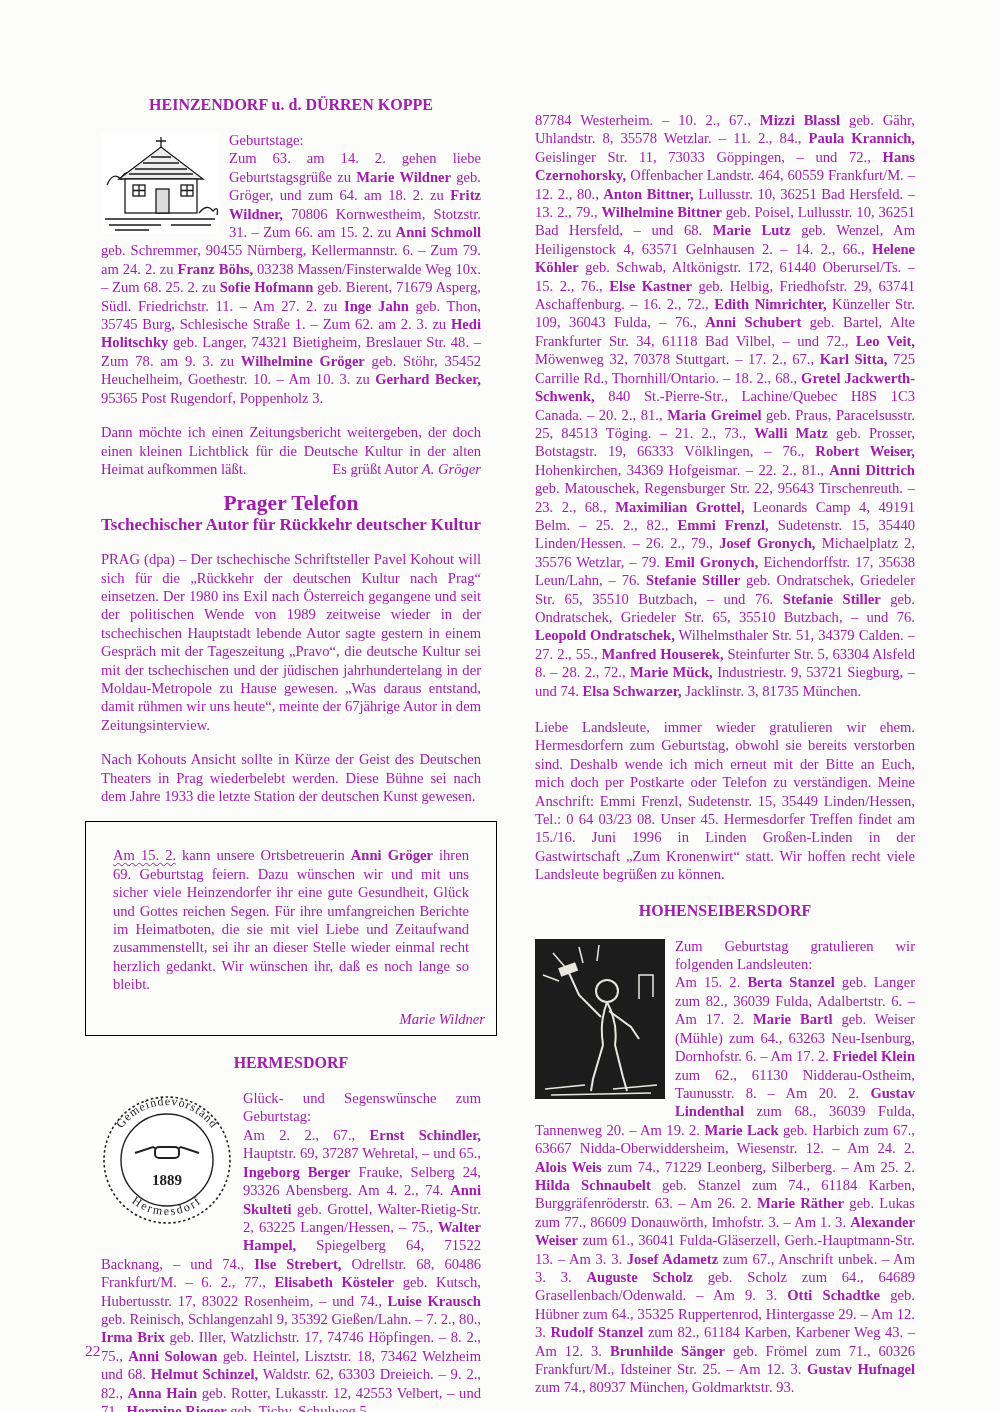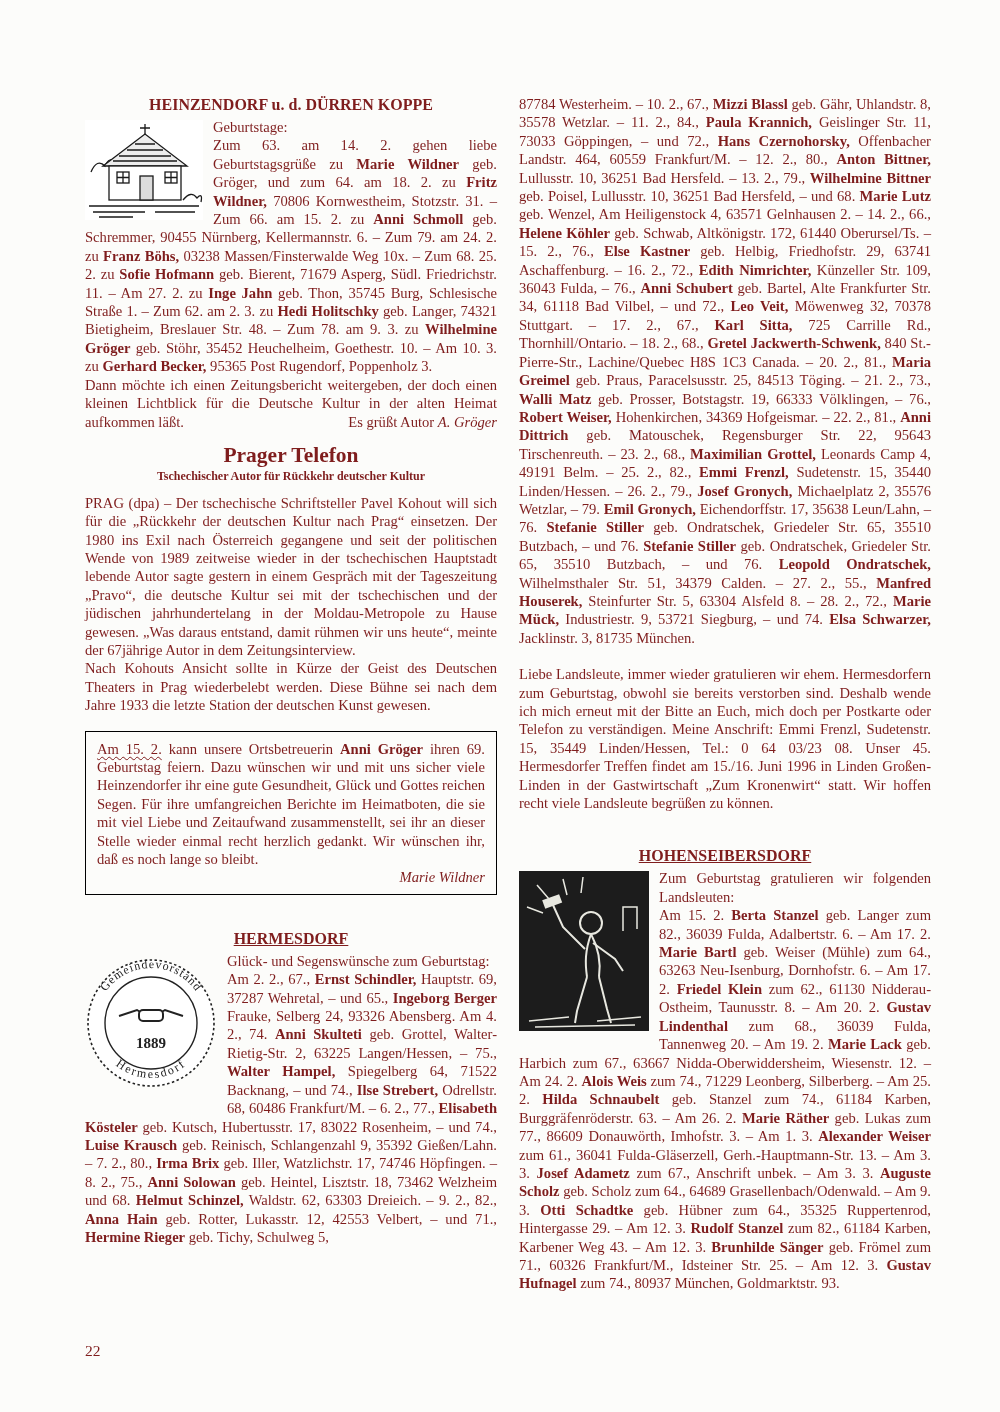--- a/index.html
+++ b/index.html
@@ -1,33 +1,33 @@
 <!DOCTYPE html>
 <html lang="de"><head>
 <meta charset="utf-8">
 <style>
   * { margin:0; padding:0; box-sizing:border-box; }
   html,body { background:#d9d9d9; }
   body { font-family:"Liberation Serif","DejaVu Serif",serif; }
   .page {
     position:relative; width:1000px; height:1412px; margin:0 auto;
-    background:#fcfcfa; color:#7f1d1d;
+    background:#fcfcfa; color:#a21caf;
     padding:95px 69px 0 85px; overflow:hidden;
   }
   .columns { display:flex; gap:22px; }
   .col { width:412px; font-size:14.6px; line-height:18.4px; text-align:justify; }
   h2.section { font-size:16px; font-weight:bold; text-align:center; line-height:20px; margin-bottom:3px; }
   h1.feature { font-size:21.5px; font-weight:bold; text-align:center; margin:15px 0 3px; }
-  h3.feature-sub { font-size:12px; font-weight:bold; text-align:center; margin-bottom:8px; }
-  .para { margin:0; }
+  h3.feature-sub { font-size:17px; font-weight:bold; text-align:center; margin-bottom:8px; }
+  .para { margin:16px; }
   .float-img { float:left; margin:2px 10px 3px 0; display:block; }
   .sig-float { float:right; }
   .sig-right { text-align:right; }
   .box { border:1.6px solid #000; padding:8px 11px 7px; margin-top:16px; }
-  .mt { margin-top:34px;text-decoration:underline; }
+  .mt { margin-top:17px; }
   .spaced { margin-top:18px; }
   .u-pen { text-decoration:underline; text-decoration-style:wavy; text-decoration-thickness:1px; text-underline-offset:2px; }
   .pagenum { position:absolute; left:85px; bottom:52px; font-size:15.5px; }
   b { font-weight:bold; } i { }
 </style>
 </head>
 <body>
 
 <div class="page">
   <div class="columns">

